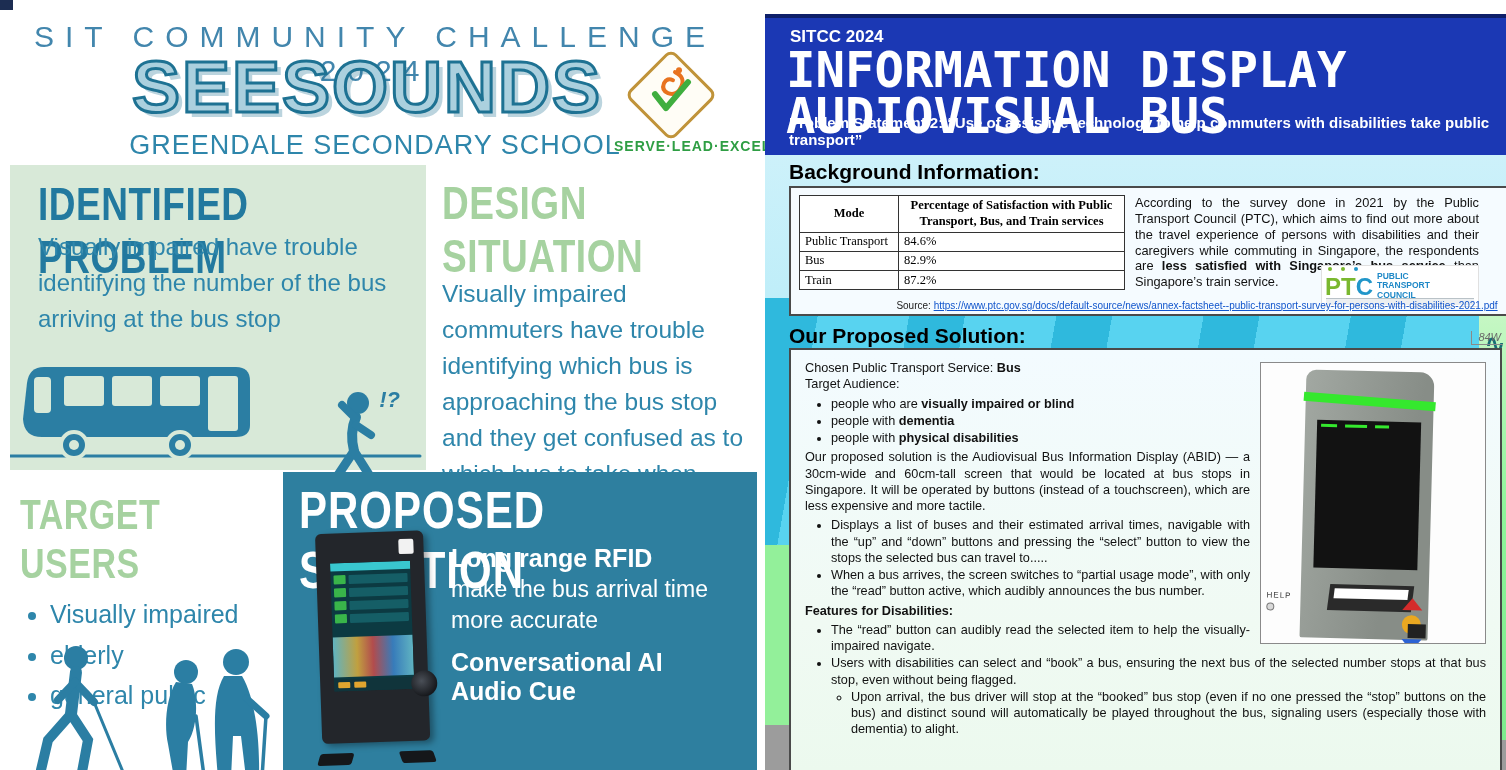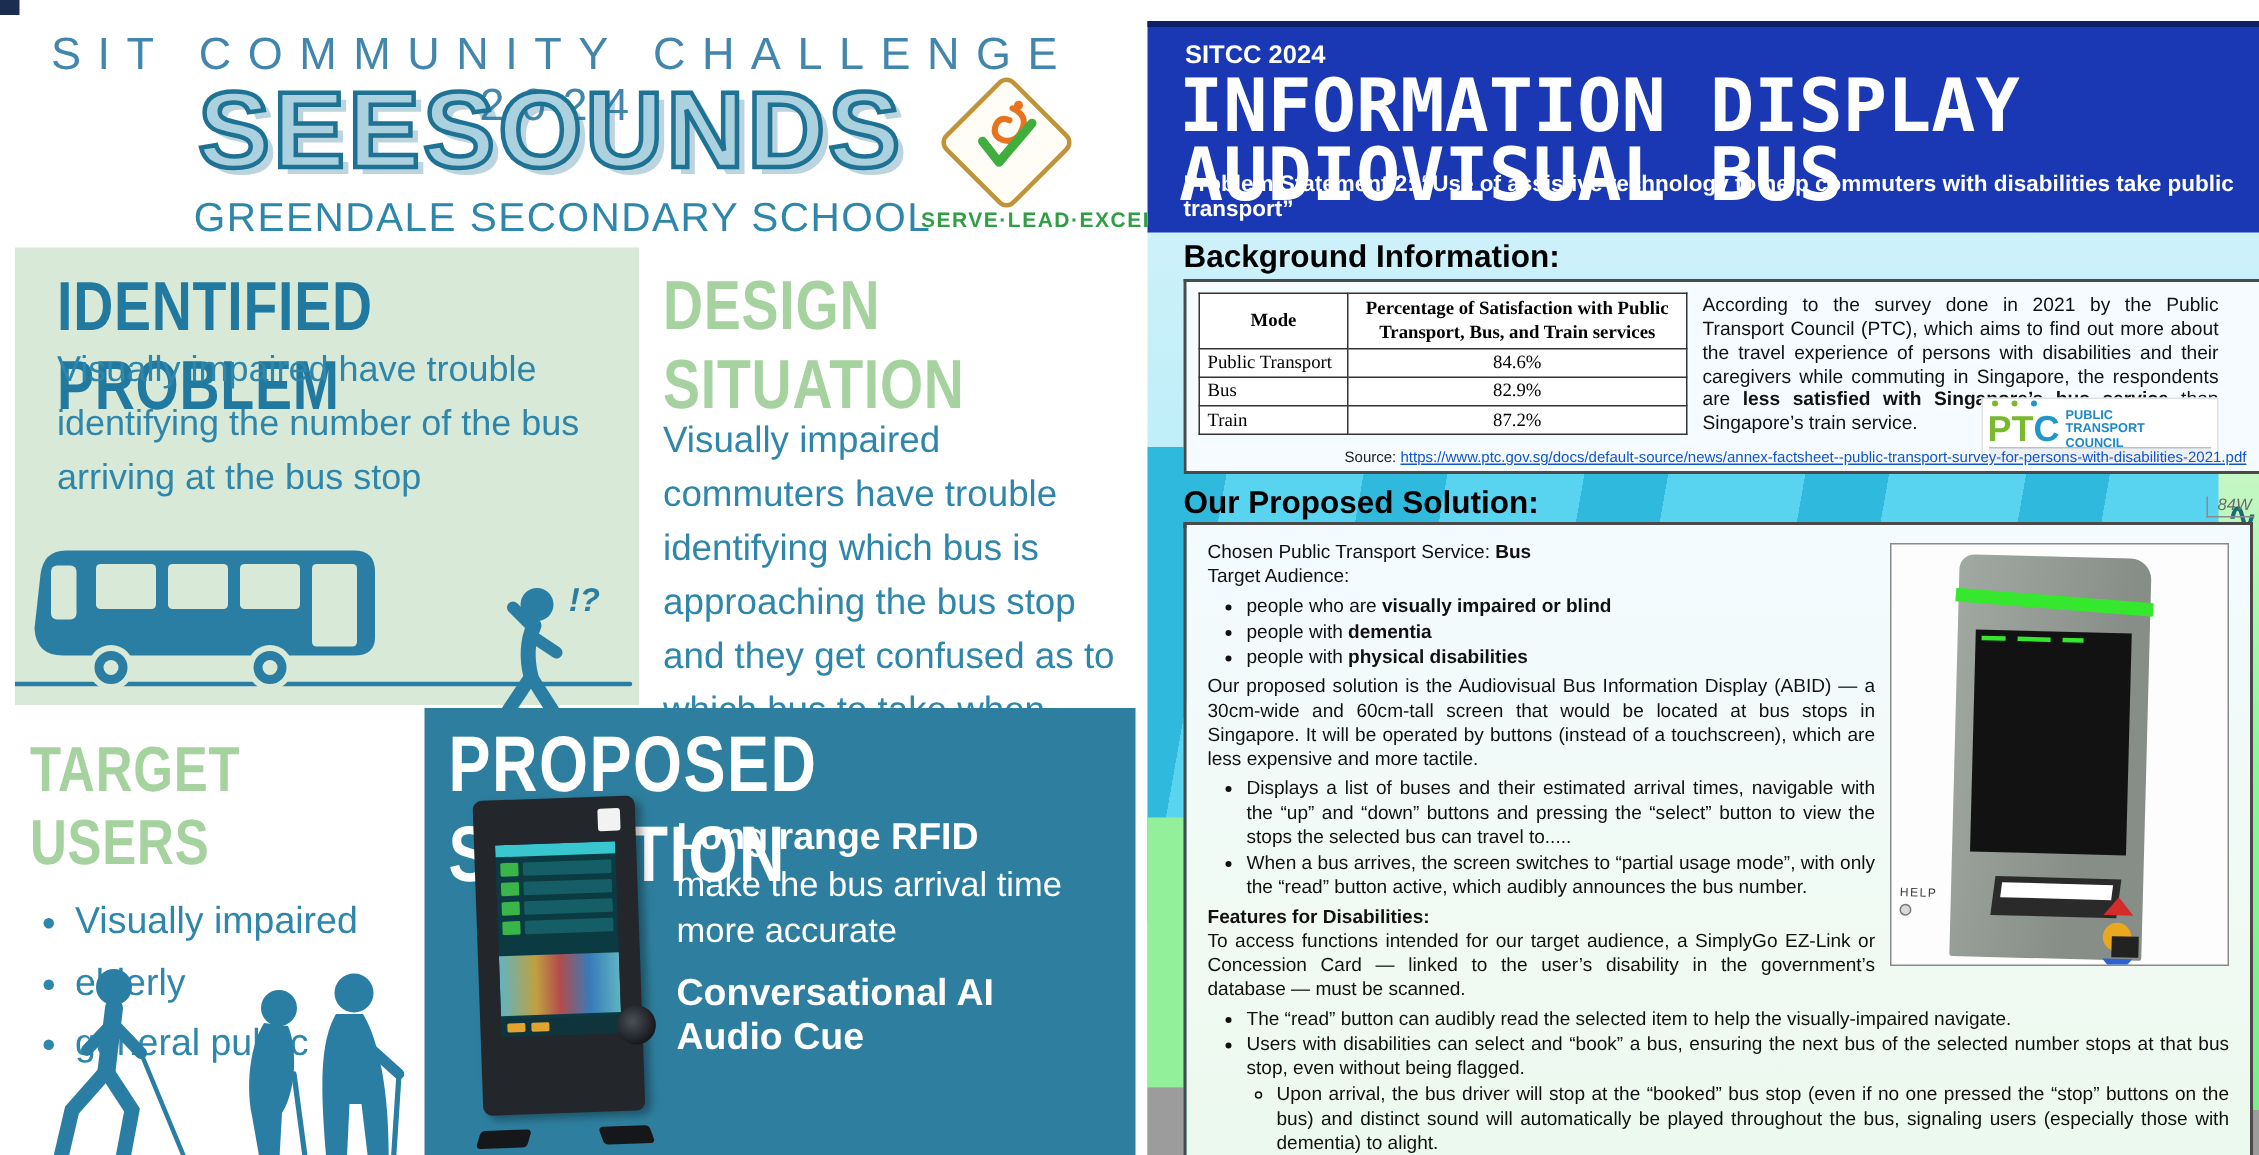--- a/index.html
+++ b/index.html
@@ -91,21 +91,21 @@
   .sec-h{position:absolute;font-size:21px;font-weight:bold;color:#000;margin:0;
          border-bottom:2.5px solid #111;padding-bottom:2px;}
   
   .bg-box{position:absolute;left:24px;top:186px;width:816px;height:130px;background:#f5fbff;
           border:2px solid #4a4a4a;box-sizing:border-box;}
   .bg-flex{display:flex;gap:10px;padding:7px 8px 0 8px;}
   table.sat{border-collapse:collapse;width:326px;font-family:"Liberation Serif",serif;
             font-size:12.5px;color:#000;background:#fff;}
   table.sat th,table.sat td{border:1.5px solid #333;padding:1px 5px;}
   table.sat th{font-weight:bold;text-align:center;line-height:1.25;}
-  table.sat td.val{text-align:center;}
+  table.sat td.val{text-align:left;}
   .bg-right{position:relative;width:344px;font-size:12.8px;line-height:1.24;color:#111;
             text-align:justify;}
   .ptc{position:absolute;right:0;bottom:-17px;width:158px;height:42px;background:#fff;
        border:1px solid #e0e0e0;display:flex;align-items:center;padding:1px 3px;box-sizing:border-box;gap:4px;}
   .ptc-word{font-size:24px;font-weight:800;letter-spacing:0;line-height:1;margin-top:2px;}
   .ptc-word .g{color:#7ab82f;}.ptc-word .b{color:#2196c9;}
   .ptc-dots{position:absolute;left:6px;top:1px;display:flex;gap:9px;}
   .ptc-dots i{width:4px;height:4px;border-radius:50%;background:#7ab82f;}
   .ptc-dots i:last-child{background:#2196c9;}
   .ptc-label{font-size:8.5px;font-weight:bold;color:#1e88c7;line-height:1.1;}
@@ -384,21 +384,20 @@
       </ul>
 
       <p class="jt mt10">Our proposed solution is the Audiovisual Bus Information Display (ABID) — a 30cm-wide and 60cm-tall screen that would be located at bus stops in Singapore. It will be operated by buttons (instead of a touchscreen), which are less expensive and more tactile.</p>
 
       <ul>
         <li>Displays a list of buses and their estimated arrival times, navigable with the “up” and “down” buttons and pressing the  “select” button to view the stops the selected bus can travel to.....</li>
         <li>When a bus arrives, the screen switches to “partial usage mode”, with only the “read” button active, which audibly announces the bus number.</li>
       </ul>
 
       <p class="bold mt10">Features for Disabilities:</p>
-      <p class="jt mt8">To access functions intended for our target audience, a SimplyGo EZ-Link or Concession Card — linked to the user’s disability  in the government’s database — must be scanned.</p>
       <ul class="mt8">
         <li>The “read” button can audibly read the selected item to help the visually-impaired navigate.</li>
         <li><span>Users with disabilities can select and “book” a bus, ensuring the next bus of the selected number stops at that bus stop, even without being flagged.</span>
           <ul>
             <li>Upon arrival, the bus driver will stop at the “booked” bus stop (even if no one pressed the “stop” buttons on the bus) and distinct sound will automatically be played throughout the bus, signaling users (especially those with dementia) to alight.</li>
           </ul>
         </li>
       </ul>
     </div>
 

